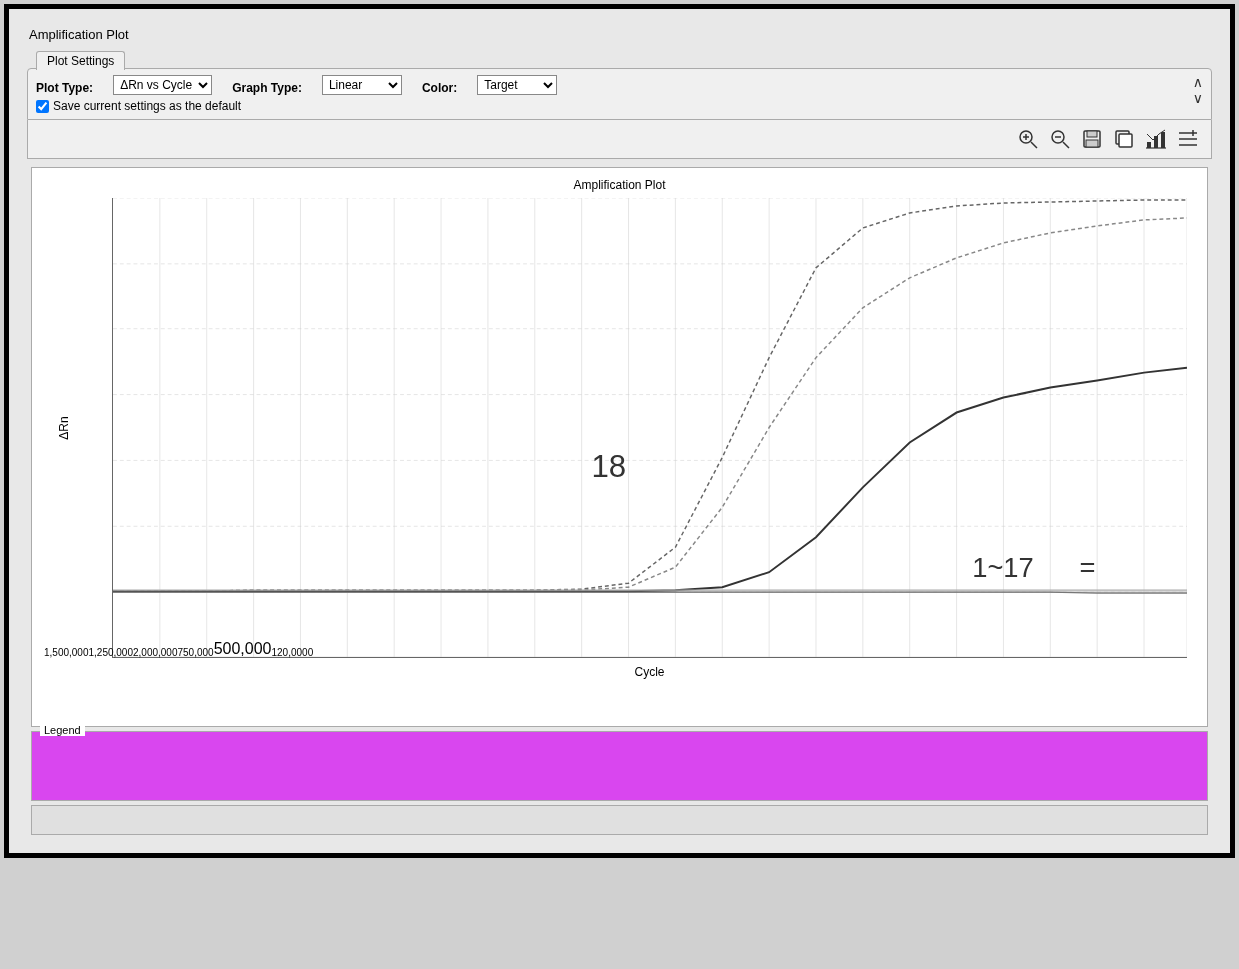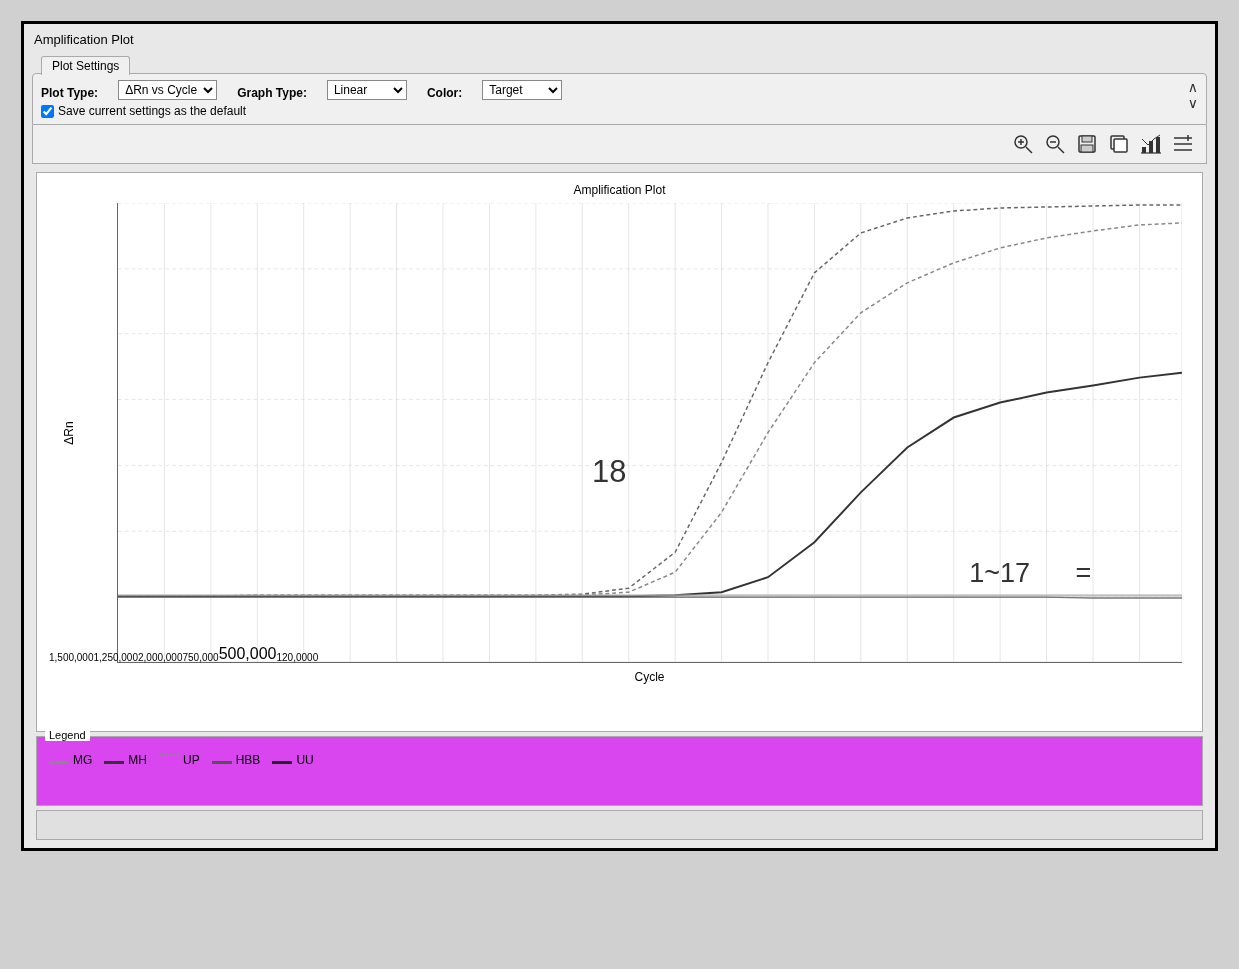--- a/index.html
+++ b/index.html
@@ -6,23 +6,23 @@
     body {
       background: #d0d0d0;
       font-family: Arial, sans-serif;
       font-size: 12px;
       width: 1239px;
       height: 969px;
       overflow: hidden;
     }
     .main-window {
       background: #e8e8e8;
-      border: 3px solid #000000;
-      margin: 21px;
-      padding: 4px;
+      border: 5px solid #000000;
+      margin: 4px;
+      padding: 14px;
     }
     .title-bar {
       background: #e8e8e8;
       padding: 4px 6px 6px 6px;
       font-size: 13px;
       font-weight: normal;
     }
     .plot-settings-box {
       border: 1px solid #aaa;
       border-radius: 4px 4px 0 0;
@@ -374,39 +374,17 @@
           <text x="1056" y="478" font-size="20" fill="#333" text-anchor="middle" font-family="Arial">44</text>
           <text x="1100" y="478" font-size="20" fill="#333" text-anchor="middle" font-family="Arial">46</text>
         </svg>
 
         <div class="x-axis-label">Cycle</div>
       </div>
     </div>
 
     <div class="legend-box">
       <span class="legend-title">Legend</span>
-      <div class="legend-items">
-        <div class="legend-item">
-          <span class="legend-swatch" style="background:#888; height:3px; margin-top:4px;"></span>
-          <span>MG</span>
-        </div>
-        <div class="legend-item">
-          <span class="legend-swatch" style="background:#333; height:3px; margin-top:4px;"></span>
-          <span>MH</span>
-        </div>
-        <div class="legend-item">
-          <span class="legend-swatch-dotted"></span>
-          <span>UP</span>
-        </div>
-        <div class="legend-item">
-          <span class="legend-swatch" style="background:#555; height:3px; margin-top:4px;"></span>
-          <span>HBB</span>
-        </div>
-        <div class="legend-item">
-          <span class="legend-swatch" style="background:#222; height:3px; margin-top:4px;"></span>
-          <span>UU</span>
-        </div>
-      </div>
     </div>
 
     <div class="bottom-bar"></div>
   </div>
 </div>
 
 </body></html>

